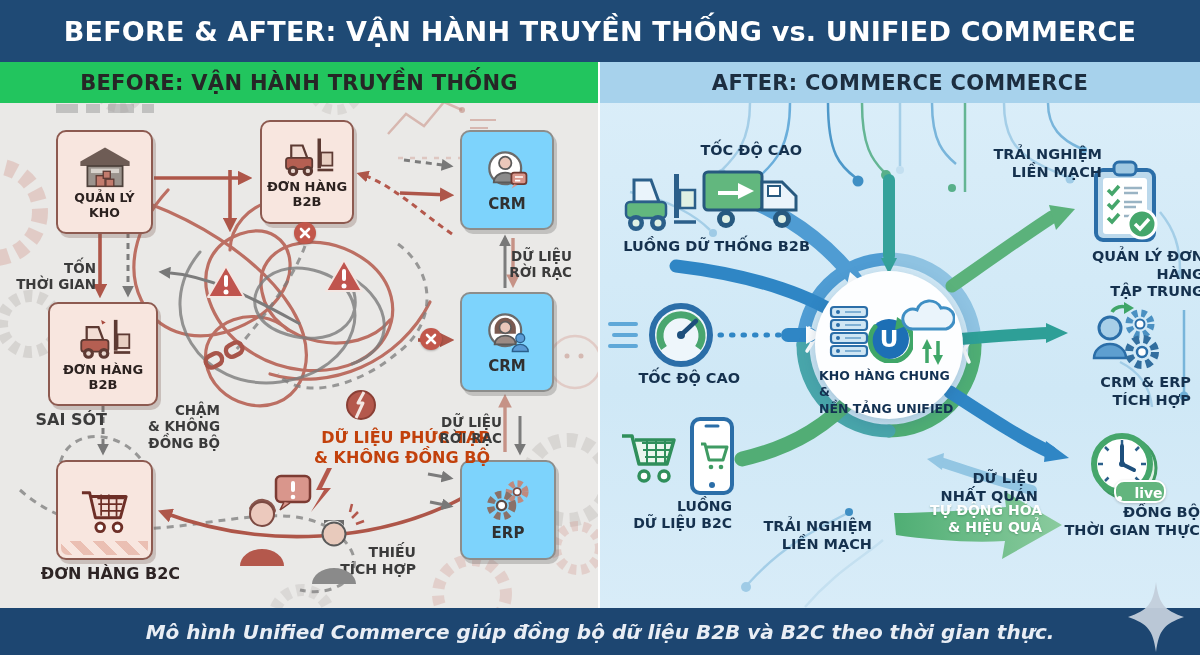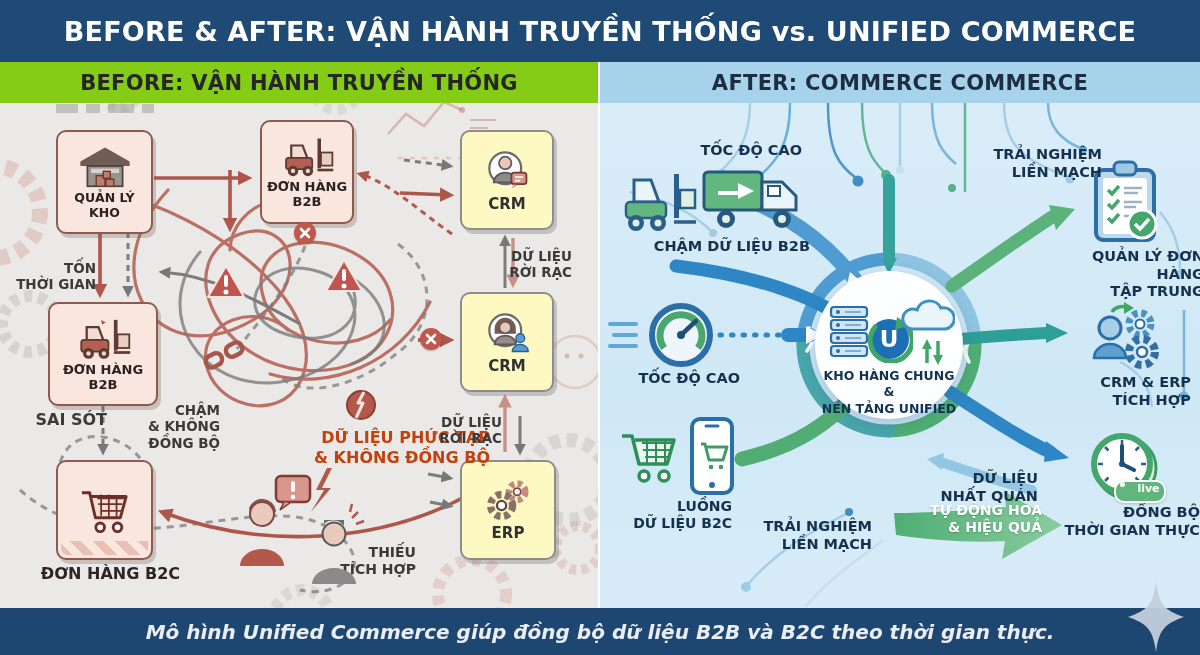--- a/index.html
+++ b/index.html
@@ -5,49 +5,49 @@
   html,body{margin:0;padding:0;background:#fff}
   .stage{position:relative;width:1200px;height:655px;overflow:hidden;background:#fff;
          font-family:"DejaVu Sans","Liberation Sans",sans-serif;}
   .banner{position:absolute;left:0;top:0;width:1200px;height:62px;background:#1f4a75;
           display:flex;align-items:center;justify-content:center;color:#ffffff;
           font-size:27px;font-weight:800;letter-spacing:.2px;z-index:5}
   .panel{position:absolute;top:62px;height:546px;overflow:hidden}
   .phead{position:absolute;top:0;left:0;right:0;height:41px;display:flex;align-items:center;
          justify-content:center;font-weight:bold;font-size:21px;letter-spacing:.3px;z-index:4}
   .before{left:0;width:598px;background:#eae9e7}
-  .before .phead{background:#84cc16;color:#262626}
+  .before .phead{background:#22c55e;color:#262626}
   .after{left:600px;width:600px;background:linear-gradient(180deg,#dbeef9 0%,#cfe8f6 60%,#d8ecf8 100%)}
   .after .phead{background:#a7d2ec;color:#1c2e40}
   .decor{position:absolute;left:0;top:0;z-index:1}
   .lbl{position:absolute;font-weight:bold;text-align:right;white-space:pre-line;
        line-height:1.22;color:#3b3b3b;z-index:3}
   .after .lbl{color:#15314e}
   .lbl.white{color:#fff;z-index:4;text-shadow:0 1px 2px rgba(30,90,60,.35)}
   .pbx,.gbx{position:absolute;border-radius:10px;display:flex;flex-direction:column;align-items:center;
        justify-content:center;gap:3px;font-weight:bold;text-align:center;z-index:2;line-height:1.15;
        white-space:pre-line}
   .pbx{background:#f8e6df;border:2.5px solid #8d5a50;box-shadow:3px 4px 0 rgba(125,95,85,.3);color:#2c2220}
-  .gbx{background:#fef9c3;border:2.5px solid #8d8d8b;box-shadow:3px 4px 0 rgba(90,90,90,.28);color:#303030}
+  .gbx{background:#7dd3fc;border:2.5px solid #8d8d8b;box-shadow:3px 4px 0 rgba(90,90,90,.28);color:#303030}
   .stripes{position:absolute;left:3px;right:3px;bottom:3px;height:14px;border-radius:0 0 7px 7px;
        background:repeating-linear-gradient(45deg,#e9bbae 0 8px,#f8e6df 8px 16px);opacity:.9}
   .xc{position:absolute;width:22px;height:22px;border-radius:50%;background:#c2574b;z-index:3;
       box-shadow:0 1px 2px rgba(0,0,0,.25)}
   .icon{position:absolute;z-index:3}
   .hub{position:absolute;left:215px;top:209px;width:148px;height:148px;border-radius:50%;
        background:#fdfeff;box-shadow:0 5px 16px rgba(40,90,130,.28);z-index:2}
-  .hub-text{position:absolute;left:4px;right:4px;top:97px;text-align:center;font-weight:bold;
+  .hub-text{position:absolute;left:4px;right:4px;top:97px;font-weight:bold;
        font-size:12.5px;line-height:1.3;color:#133152;white-space:pre-line}
   .uclogo{position:absolute;left:52px;top:46px;width:46px;height:46px}
   .uclogo .disc{position:absolute;left:2px;top:2px;width:40px;height:40px;border-radius:50%;
        background:#1d6fb5;color:#fff;display:flex;align-items:center;justify-content:center;
        font-weight:800;font-size:23px}
   .badge{position:absolute;left:514px;top:418px;width:48px;height:19px;background:#63b57e;
-       border:2px solid #fff;border-radius:10px;display:flex;align-items:flex-start;justify-content:center;
-       gap:12px;color:#fff;font-size:11px;font-weight:bold;z-index:4;box-shadow:0 1px 3px rgba(0,0,0,.2)}
+       border:2px solid #fff;border-radius:10px;display:flex;align-items:flex-end;justify-content:center;
+       gap:12px;color:#fff;font-size:14px;font-weight:bold;z-index:4;box-shadow:0 1px 3px rgba(0,0,0,.2)}
   .badge .dot{width:5px;height:5px;border-radius:50%;background:#fff}
   .cap{position:absolute;left:0;top:608px;width:1200px;height:47px;background:#1d4671;
        display:flex;align-items:center;justify-content:center;color:#e9eef5;
        font-size:20px;font-style:italic;font-weight:600;z-index:5}
   .sparkle{position:absolute;left:1122px;top:580px;z-index:6}
 </style>
 </head>
 <body>
 
 <div class="stage">
@@ -484,21 +484,21 @@
       <g stroke="#2b5f8a" stroke-width="2.5">
         <path d="M34,10 v5 M34,53 v5 M10,34 h5 M53,34 h5 M17,17 l3.5,3.5 M47.5,47.5 l3.5,3.5 M51,17 l-3.5,3.5 M20.5,47.5 L17,51"></path>
       </g>
       <path d="M34,34 V16 M34,34 L46,40" stroke="#1d4f7c" stroke-width="4" stroke-linecap="round"></path>
       <circle cx="34" cy="34" r="3" fill="#1d4f7c"></circle>
     </svg>
 
     <div class="lbl" style="left:82px;top:80px;width:120px;font-size:14.5px">TỐC ĐỘ CAO</div>
     <div class="lbl" style="left:384px;top:84px;width:118px;font-size:14.5px">TRẢI NGHIỆM
 LIỀN MẠCH</div>
-    <div class="lbl" style="left:10px;top:176px;width:200px;font-size:14.5px">CHẬM DỮ LIỆU B2B</div>
+    <div class="lbl" style="left:10px;top:176px;width:200px;font-size:14.5px">LUỒNG DỮ THỐNG B2B</div>
     <div class="lbl" style="left:25px;top:308px;width:115px;font-size:14.5px">TỐC ĐỘ CAO</div>
     <div class="lbl" style="left:12px;top:436px;width:120px;font-size:14px">LUỒNG
 DỮ LIỆU B2C</div>
     <div class="lbl" style="left:158px;top:456px;width:114px;font-size:14.5px">TRẢI NGHIỆM
 LIỀN MẠCH</div>
     <div class="lbl" style="left:320px;top:408px;width:118px;font-size:14.5px">DỮ LIỆU
 NHẤT QUÁN</div>
     <div class="lbl white" style="left:312px;top:440px;width:130px;font-size:14px">TỰ ĐỘNG HÓA
 &amp; HIỆU QUẢ</div>
     <div class="lbl" style="left:444px;top:186px;width:160px;font-size:14.5px">QUẢN LÝ ĐƠN HÀNG

